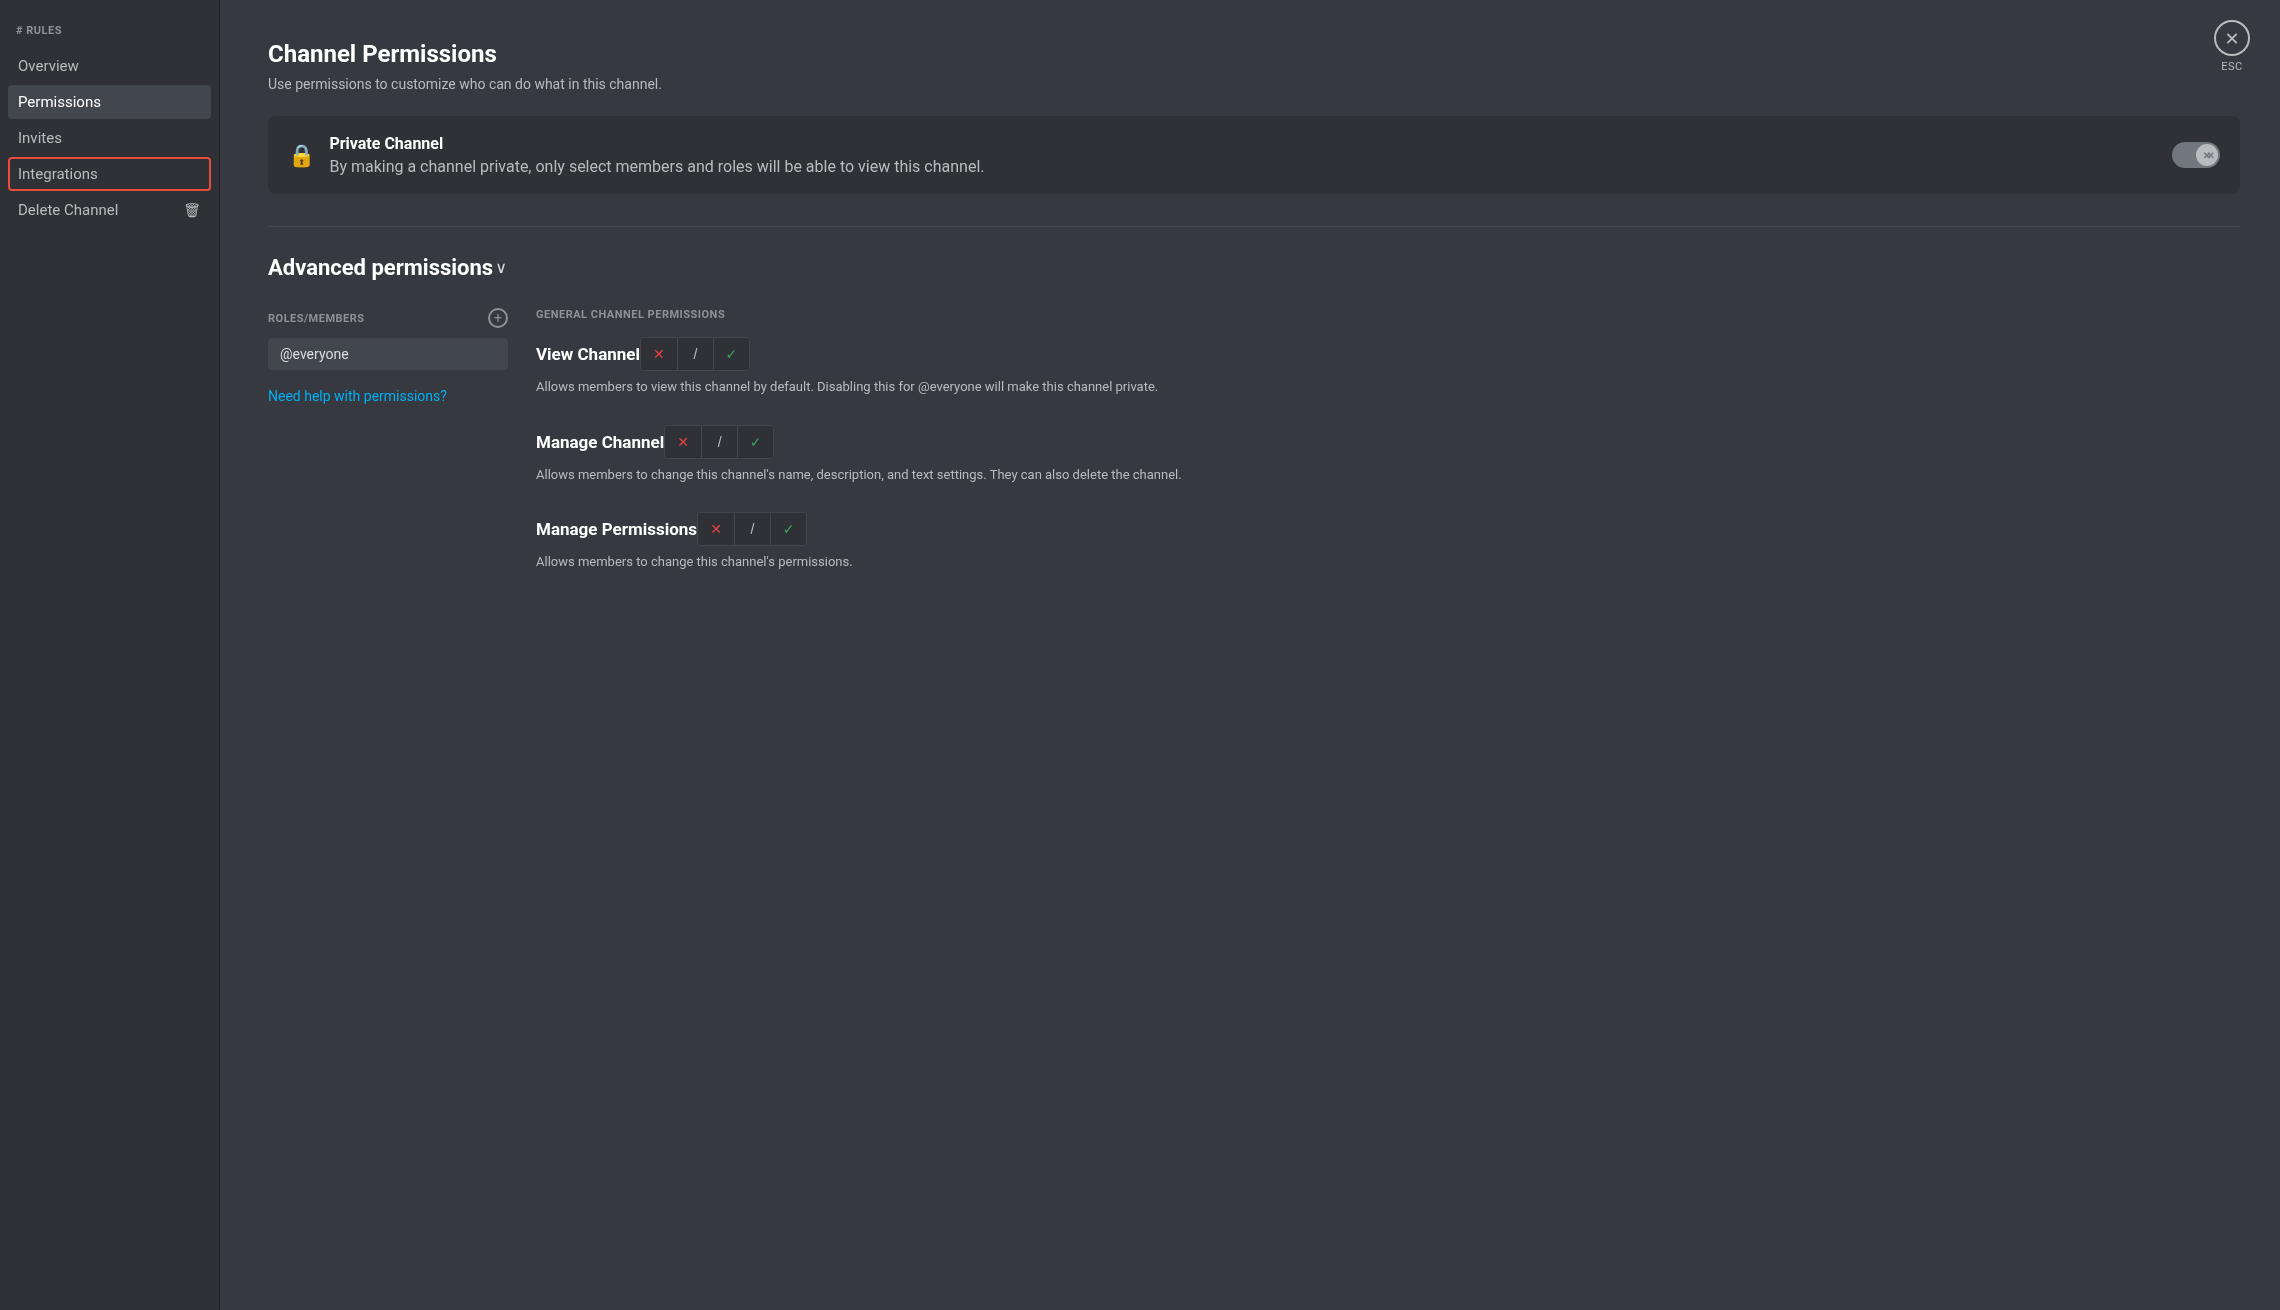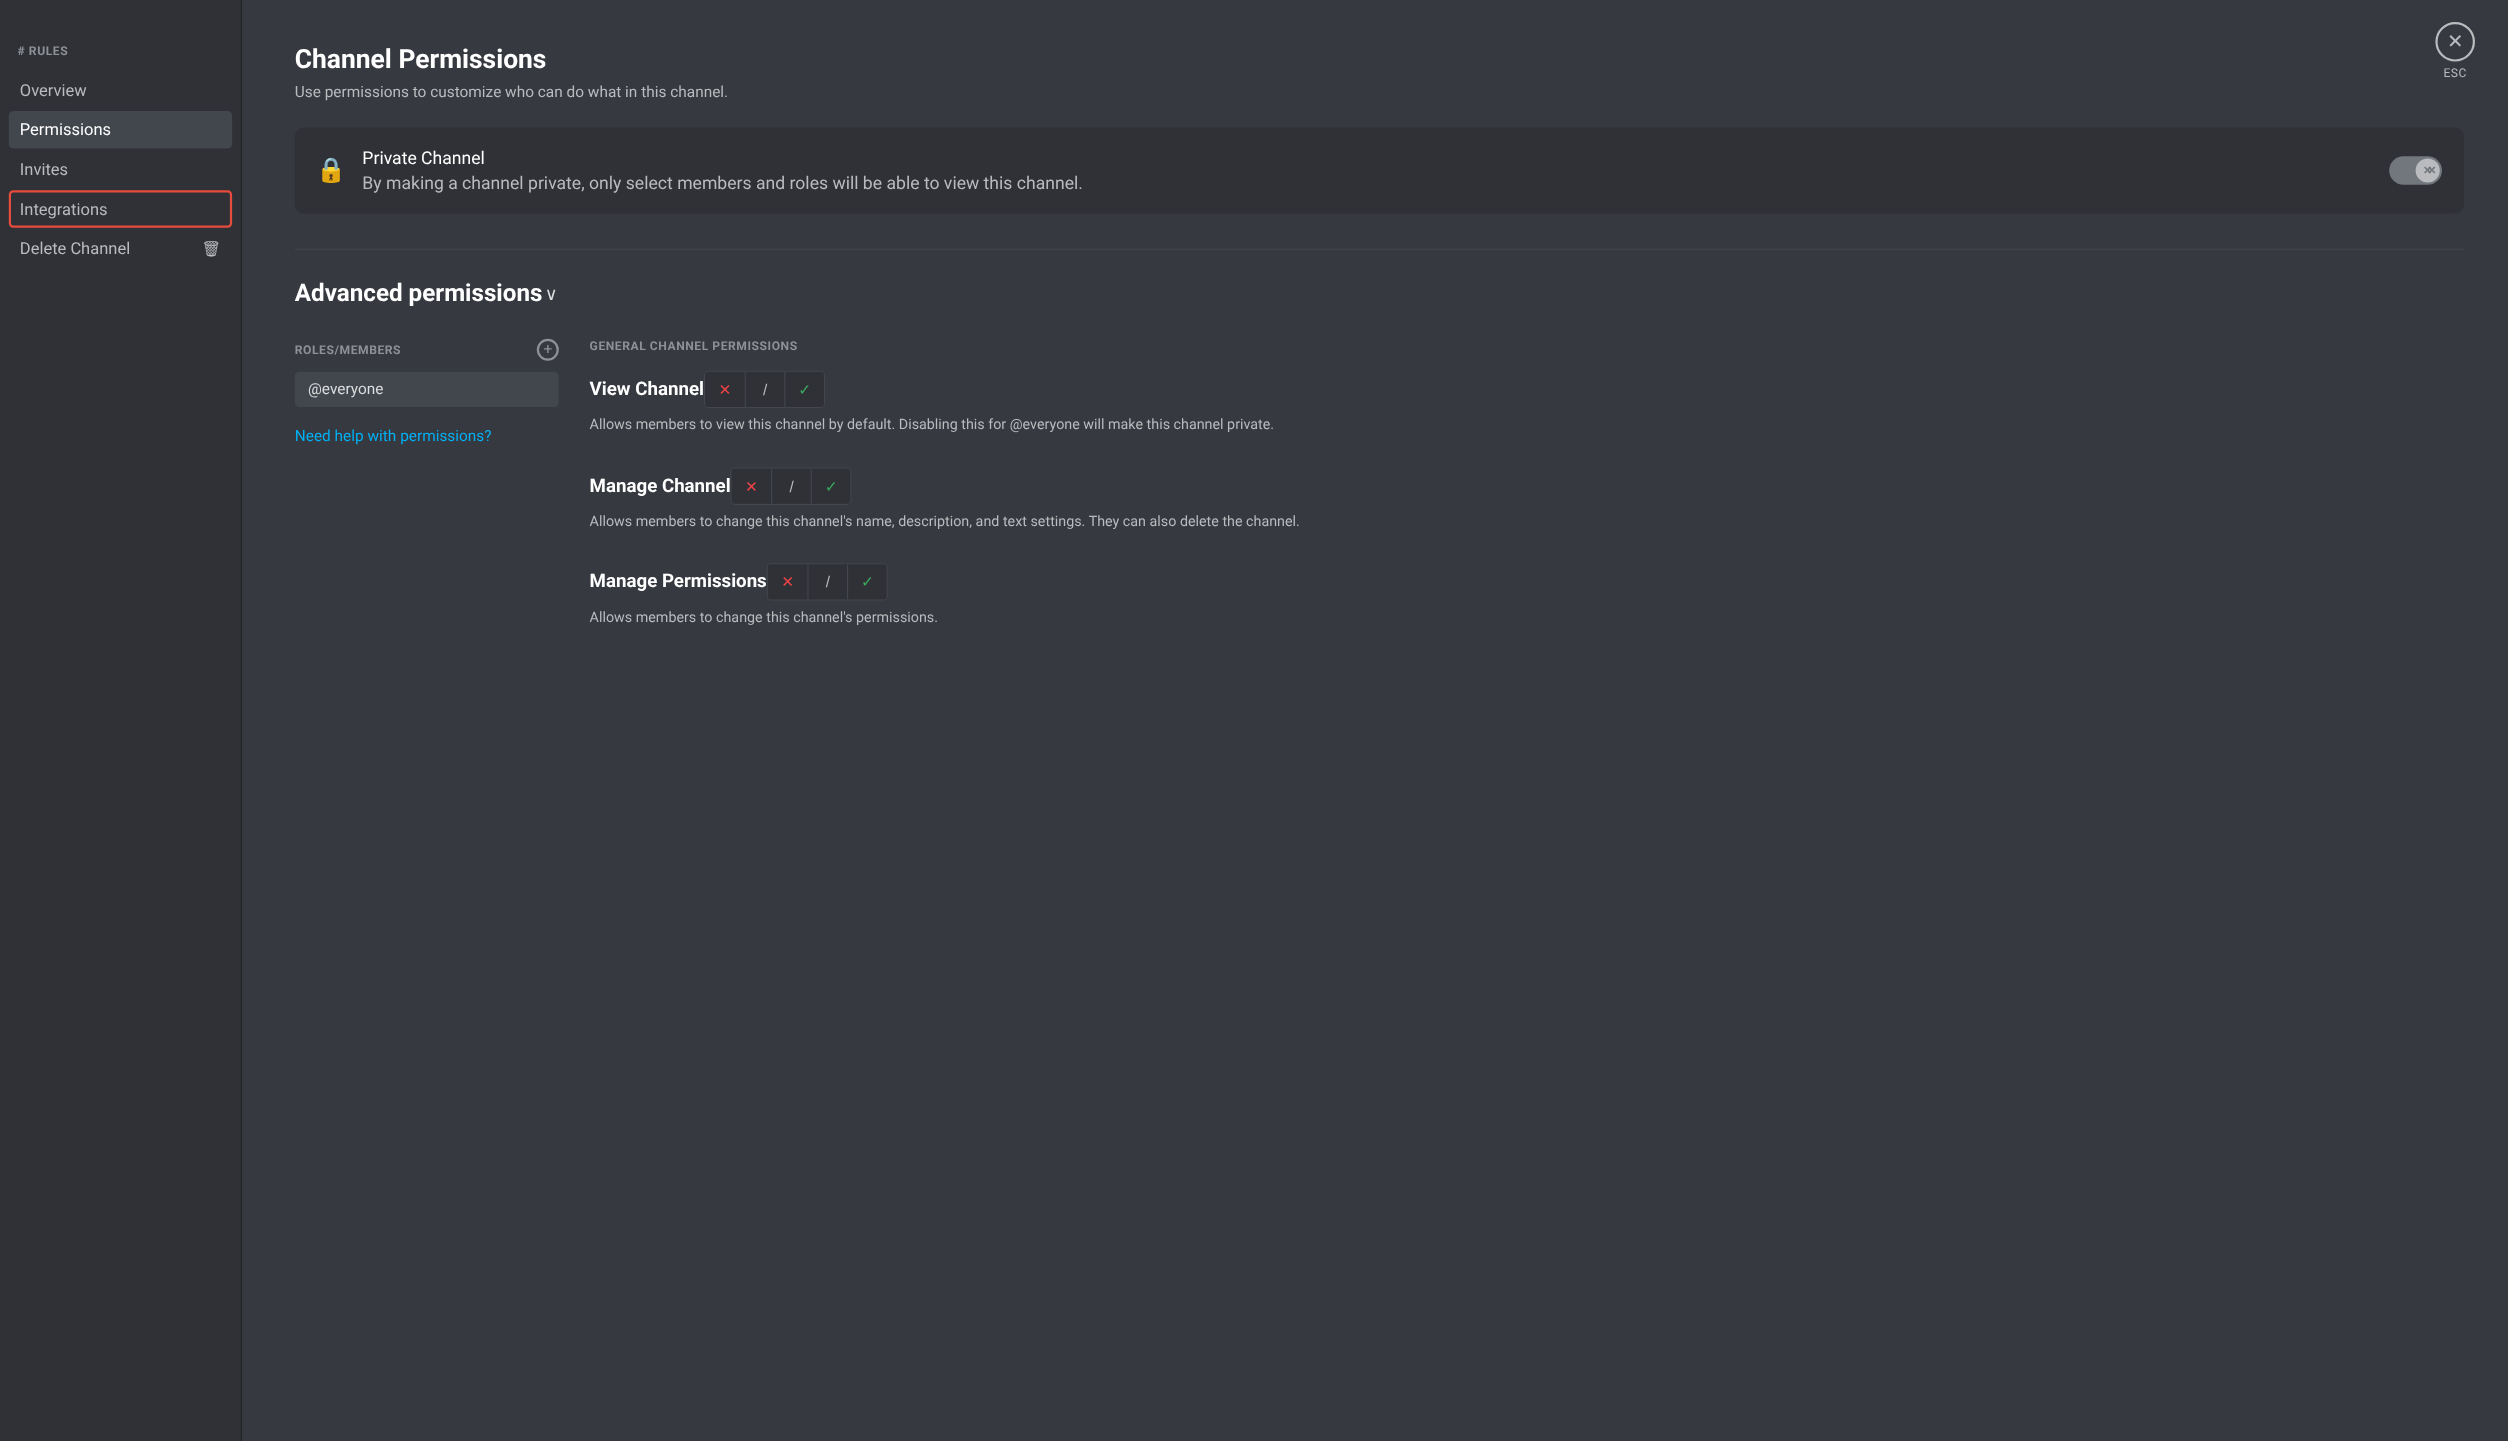--- a/index.html
+++ b/index.html
@@ -9,21 +9,21 @@
       font-family: -apple-system, BlinkMacSystemFont, 'Segoe UI', Roboto, sans-serif;
       display: flex;
       height: 100vh;
       overflow: hidden;
     }
 
     
     .sidebar {
       width: 220px;
       background: #2f3136;
-      padding: 36px 8px;
+      padding: 20px 8px;
       flex-shrink: 0;
       border-right: 1px solid #202225;
     }
     .sidebar-channel-name {
       color: #8e9297;
       font-size: 11px;
       font-weight: 700;
       letter-spacing: 0.5px;
       text-transform: uppercase;
       padding: 4px 8px 12px 8px;
@@ -127,21 +127,21 @@
       display: flex;
       align-items: center;
       gap: 14px;
     }
     .lock-icon {
       font-size: 22px;
       color: #dcddde;
     }
     .private-channel-text h3 {
       font-size: 16px;
-      font-weight: 400;
+      font-weight: 700;
       color: #ffffff;
       margin-bottom: 4px;
     }
     .private-channel-text p {
       font-size: 16px;
       color: #b9bbbe;
     }
 
     
     .toggle-off {

